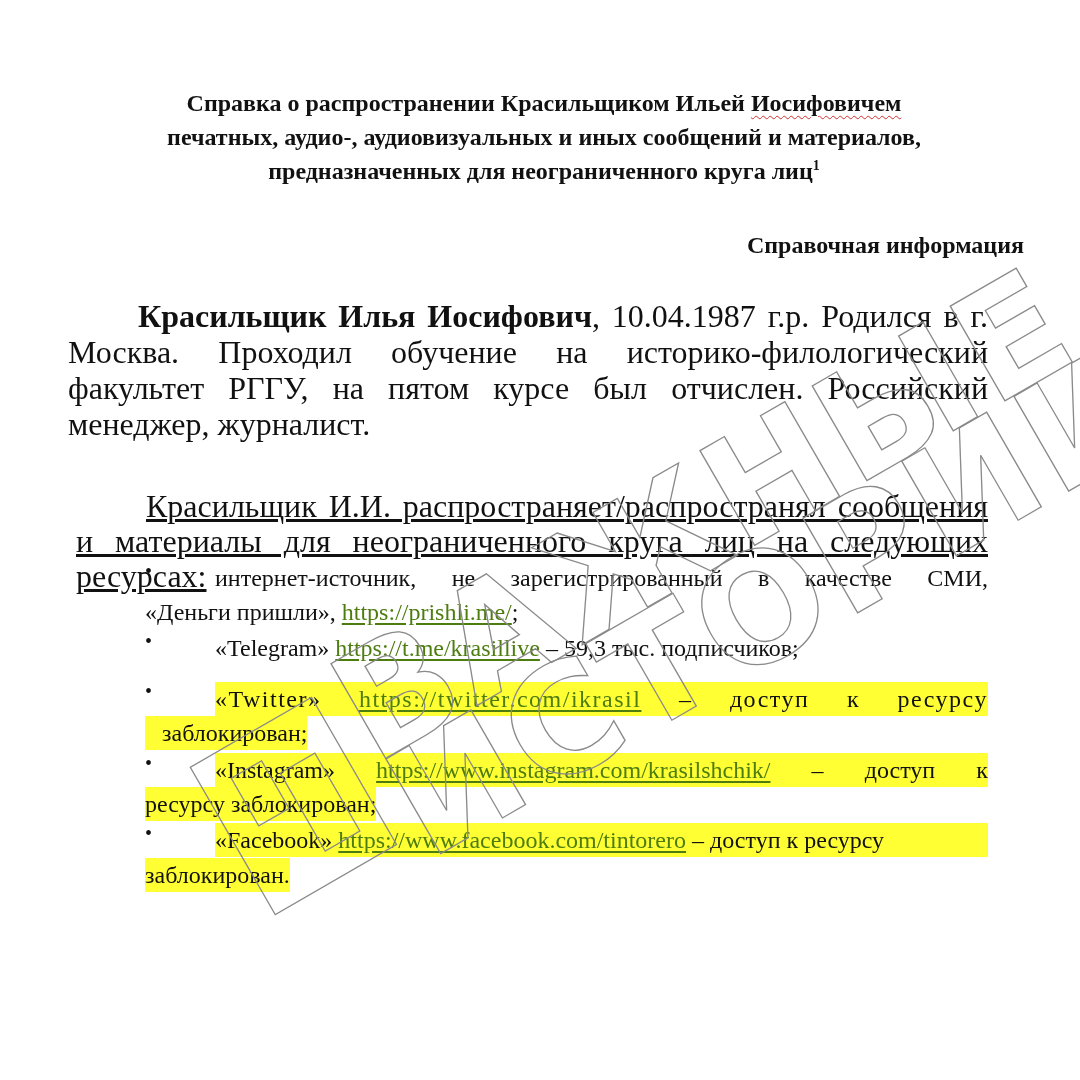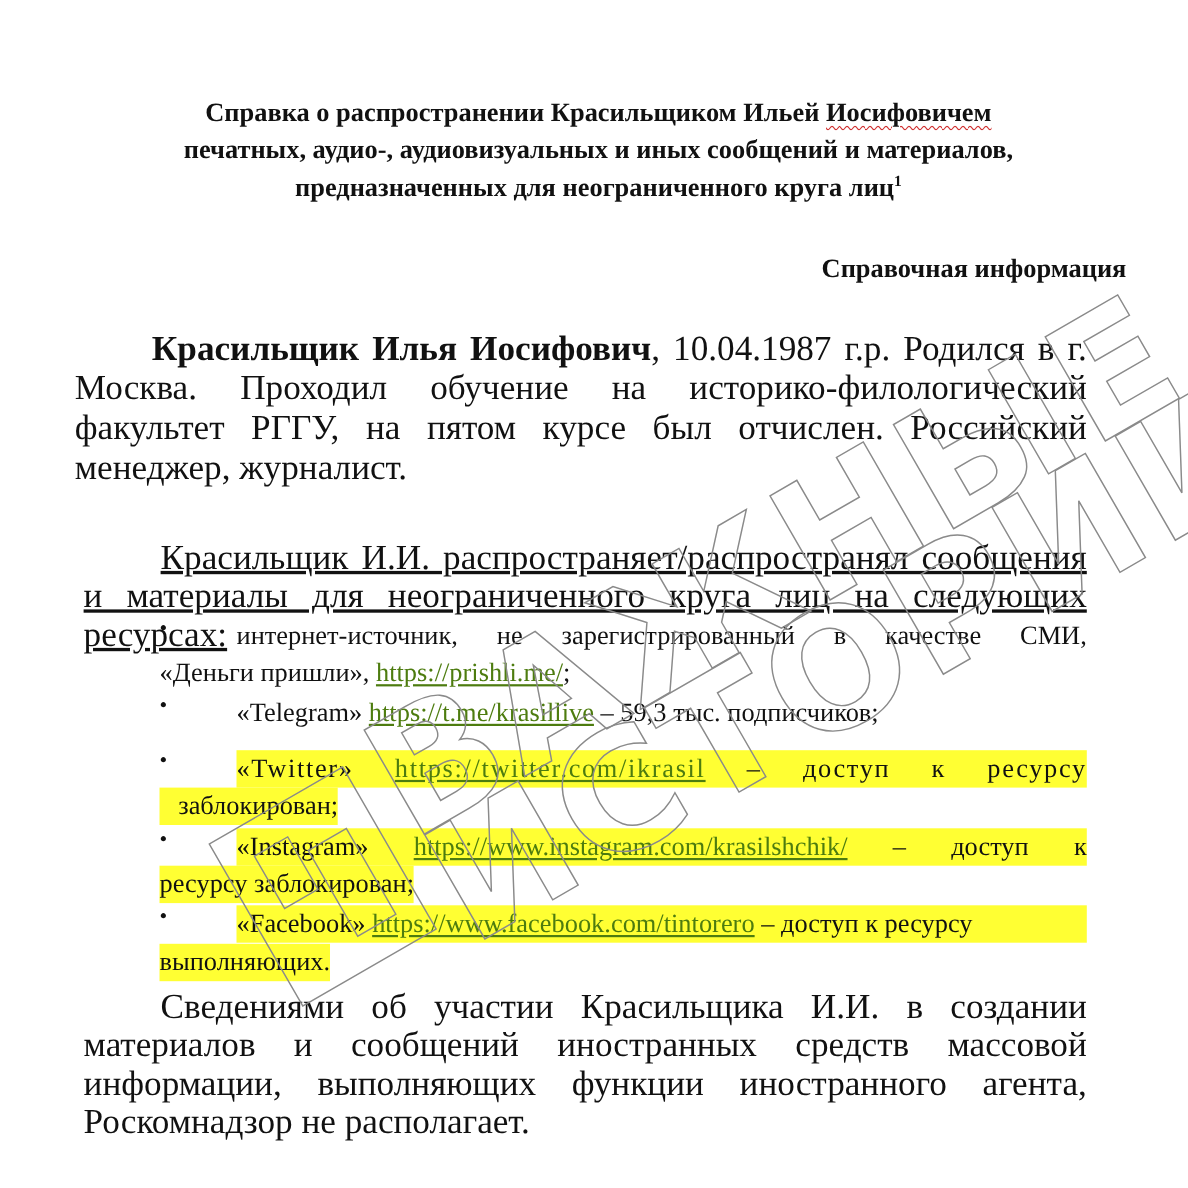--- a/index.html
+++ b/index.html
@@ -79,23 +79,22 @@
     <span>–</span>
     <span>доступ</span>
     <span>к</span>
   </div>
   <div class="line hl" style="left:141px; top:787px;">ресурсу заблокирован;</div>
 
   <span class="bullet" style="left:141px; top:822px;">•</span>
   <div class="line hl" style="left:211px; width:773px; top:823px;">
     <span>«Facebook» </span><a class="link">https://www.facebook.com/tintorero</a><span> – доступ к ресурсу</span>
   </div>
-  <div class="line hl" style="left:141px; top:858px;">выполняющих.</div>
+  <div class="line hl" style="left:141px; top:858px;">заблокирован.</div>
 
-  <div class="para p3">Сведениями об участии Красильщика И.И. в создании материалов и сообщений иностранных средств массовой информации, выполняющих функции иностранного агента, Роскомнадзор не располагает.</div>
 
   <svg class="wm" viewBox="0 0 1080 1080">
     <g transform="rotate(-30 540 540)" fill="none" stroke="#8a8a8a" stroke-width="1.3">
       <rect x="120" y="560" width="140" height="170"></rect>
       <rect x="150" y="590" width="35" height="55"></rect>
       <rect x="195" y="610" width="40" height="90"></rect>
       <text x="280" y="650" font-size="150" font-weight="bold" font-family="DejaVu Sans, sans-serif" letter-spacing="4">ВАЖНЫЕ</text>
       <text x="280" y="760" font-size="150" font-weight="bold" font-family="DejaVu Sans, sans-serif" letter-spacing="4">ИСТОРИИ</text>
     </g>
   </svg>

